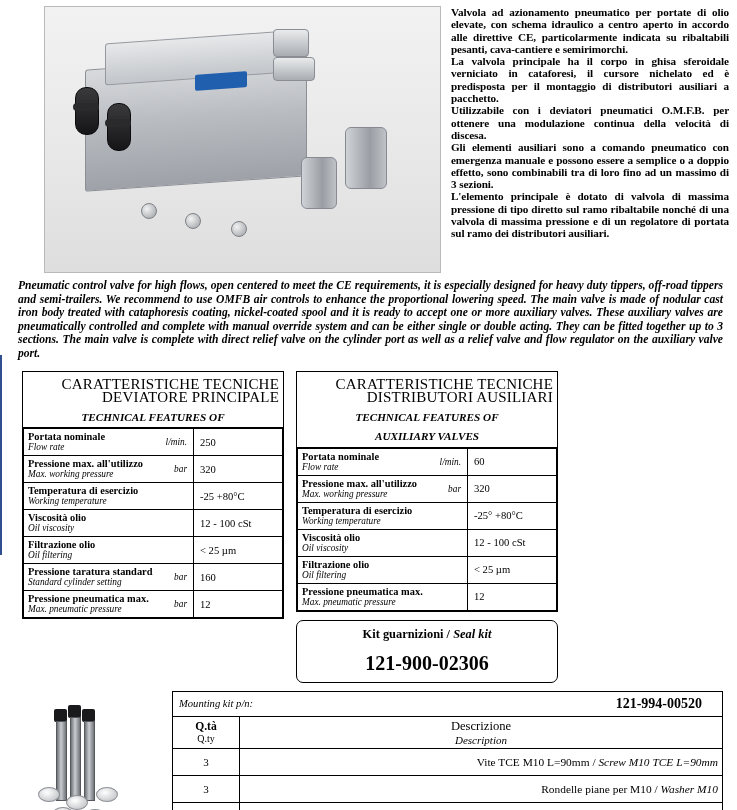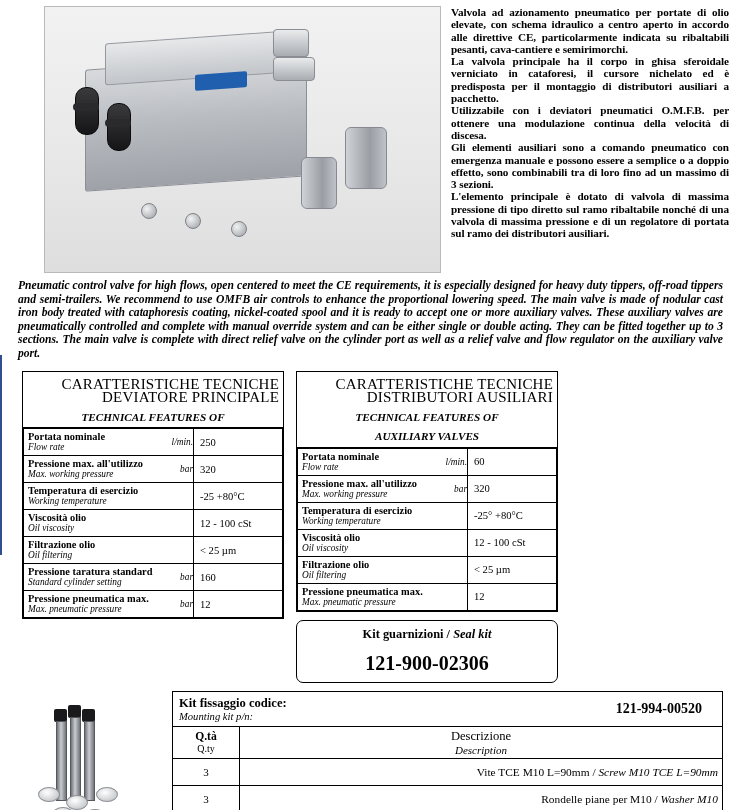--- a/index.html
+++ b/index.html
@@ -68,21 +68,21 @@
     text-align:center;padding:6px 4px 4px 4px;border-bottom:1px solid #000;
     font-family:"Liberation Serif", serif;
   }
   .tbl-head .it{font-weight:normal;font-size:15px;line-height:13px;letter-spacing:.2px;text-align:right;}
   .tbl-head .en{font-weight:bold;font-style:italic;font-size:11.2px;line-height:12.5px;margin-top:7px;}
   table{border-collapse:collapse;width:100%;font-family:"Liberation Serif", serif;}
   td{border:1px solid #000;padding:2px 4px;vertical-align:middle;font-size:10.4px;}
   td.lbl{line-height:11px;}
   td.lbl .it{font-weight:bold;font-size:10.4px;}
   td.lbl .en{font-style:italic;font-size:9.3px;}
-  td.unit{width:26px;text-align:right;font-size:9.3px;font-style:italic;padding-right:0;border-left:none;}
+  td.unit{width:26px;text-align:right;font-size:9.3px;font-style:italic;padding-right:6px;border-left:none;}
   td.lblcell{border-right:none;}
   td.val{width:78px;font-size:10.6px;padding-left:6px;}
   .row-h{height:21px;}
 
   
   .sealkit{
     border:1px solid #000;border-radius:7px;margin-top:8px;
     text-align:center;padding:6px 4px 7px 4px;font-family:"Liberation Serif", serif;
   }
   .sealkit .l1{font-size:12.4px;font-weight:bold;}
@@ -312,21 +312,20 @@
       <div class="washer" style="left:16px;top:96px;"></div>
       <div class="washer" style="left:44px;top:104px;"></div>
       <div class="washer" style="left:74px;top:96px;"></div>
       <div class="washer" style="left:30px;top:116px;"></div>
       <div class="washer" style="left:62px;top:118px;"></div>
     </div>
 
     <div class="kitbox">
       <div class="kit-top">
         <div class="kit-top-left">
-          <div class="it">Kit fissaggio codice:</div>
           <div class="en">Mounting kit p/n:</div>
         </div>
         <div class="kit-code">121-994-00520</div>
       </div>
       <table class="kit-tbl">
         <tbody>
             <tr>
           <td class="qcol qhead first">
             <div class="it">Q.tà</div>
             <div class="en">Q.ty</div>

